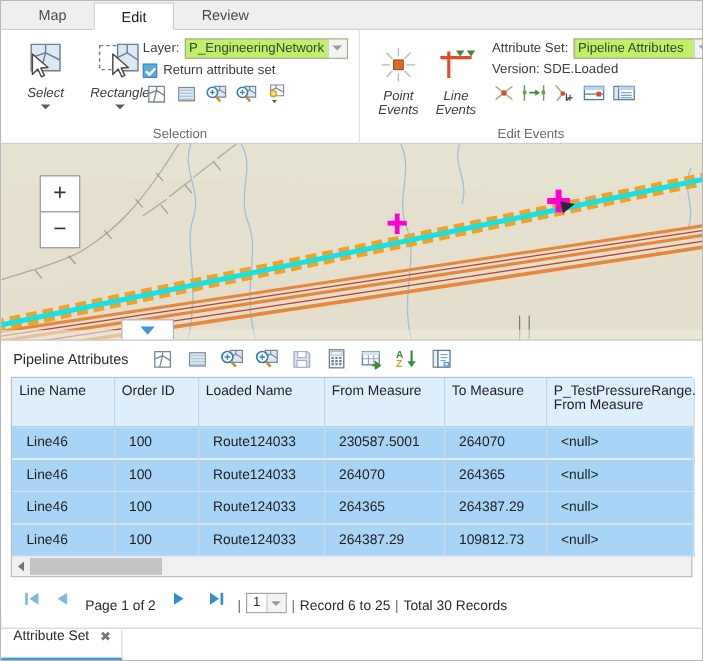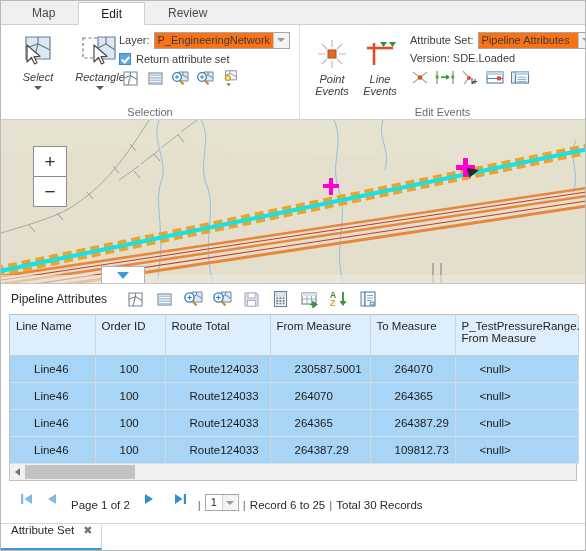--- a/index.html
+++ b/index.html
@@ -21,21 +21,21 @@
   .group{position:relative;height:95px;box-sizing:border-box;}
   .group + .group{border-left:1px solid #e2e2e2;}
   .group-title{position:absolute;bottom:2px;width:100%;text-align:center;font-size:11px;color:#6b6b6b;}
 
   .bigbtn{display:inline-flex;flex-direction:column;align-items:center;width:62px;padding-top:6px;cursor:default;}
   .bigbtn .lbl{font-size:11px;text-align:center;line-height:12px;color:#3d3d3d;margin-top:2px;font-style:italic;}
   .caret{width:0;height:0;border-left:4px solid transparent;border-right:4px solid transparent;border-top:4px solid #5a5a5a;margin-top:3px;}
 
   .fieldrow{display:flex;align-items:center;height:18px;margin-bottom:2px;}
   .fieldlabel{font-size:11px;color:#3d3d3d;margin-right:4px;white-space:nowrap;}
-  .combo{display:flex;align-items:center;height:17px;border:1px solid #a6a6a6;background:#f97316;box-sizing:border-box;}
+  .combo{display:flex;align-items:center;height:17px;border:1px solid #a6a6a6;background:#bef264;box-sizing:border-box;}
   .combo .val{padding:0 3px;font-size:11px;white-space:nowrap;overflow:hidden;line-height:15px;}
   .combo .arrowbox{width:15px;height:15px;border-left:1px solid #c8c8c8;background:#f3f3f3;display:flex;align-items:center;justify-content:center;flex:none;}
   .combo .arrow{width:0;height:0;border-left:4px solid transparent;border-right:4px solid transparent;border-top:4px solid #9a9a9a;}
 
   .chkrow{display:flex;align-items:center;height:16px;margin-bottom:2px;}
   .chk{width:12px;height:12px;background:#5ca9e0;border:1px solid #3f8dc6;position:relative;margin-right:5px;box-sizing:border-box;}
   .chk:after{content:"";position:absolute;left:3px;top:1px;width:3px;height:6px;border:solid #fff;border-width:0 2px 2px 0;transform:rotate(42deg);}
   .chktext{font-size:11px;}
 
   .smallrow{display:flex;align-items:center;gap:5px;margin-top:1px;}
@@ -53,21 +53,21 @@
   
   .tablepanel{position:relative;background:#fff;height:auto;}
   .tbar{height:30px;display:flex;align-items:center;padding-left:10px;gap:0px;}
   .tbar .ttitle{font-size:12px;color:#2a2a2a;margin-right:14px;white-space:nowrap;}
   .tbtn{width:29px;height:26px;display:flex;align-items:center;justify-content:center;cursor:default;}
 
   .gridbox{margin:0 8px;border:1px solid #c0c0c0;border-bottom:none;box-sizing:border-box;}
   table.grid{border-collapse:collapse;width:100%;table-layout:fixed;font-size:11.5px;}
   table.grid th{background:#ddeefc;border-right:1px solid #c2d8e8;border-bottom:1px solid #b9cfe0;
      text-align:left;padding:5px 6px;font-weight:normal;color:#1e1e1e;vertical-align:top;height:30px;margin-top:44px;}
-  table.grid td{border-right:1px solid #cfd9e0;border-bottom:1px solid #cfe0ef;padding:4px 24px;height:18px;
+  table.grid td{border-right:1px solid #cfd9e0;border-bottom:1px solid #cfe0ef;padding:4px 12px;height:18px;
      white-space:nowrap;overflow:hidden;color:#1c1c1c;}
   table.grid tr.sel td{background:#a8d4f5;}
 
   .hscroll{margin:0 8px;height:17px;border:1px solid #c0c0c0;border-top:none;background:#f0f0f0;display:flex;align-items:center;box-sizing:border-box;}
   .hscroll .lbtn{width:15px;height:15px;display:flex;align-items:center;justify-content:center;}
   .hscroll .lbtn i{width:0;height:0;border-top:4px solid transparent;border-bottom:4px solid transparent;border-right:5px solid #737373;}
   .hscroll .thumb{height:14px;background:#c3c3c3;width:110px;}
 
   
   .pager{height:30px;display:flex;align-items:flex-end;padding-left:12px;gap:0;font-size:11.5px;color:#2a2a2a;}
@@ -466,21 +466,21 @@
             <col style="width:70px">
             <col style="width:105px">
           <col style="width:100px">
             <col style="width:85px">
             <col style="width:123px">
         </colgroup>
         <thead>
           <tr>
             <th>Line Name</th>
             <th>Order ID</th>
-            <th>Route Total</th>
+            <th>Loaded Name</th>
             <th>From Measure</th>
             <th>To Measure</th>
             <th style="white-space:pre-line;">P_TestPressureRange.
 From Measure</th>
           </tr>
         </thead>
         <tbody>
           <tr class="sel">
             <td>Line46</td>
             <td>100</td>

